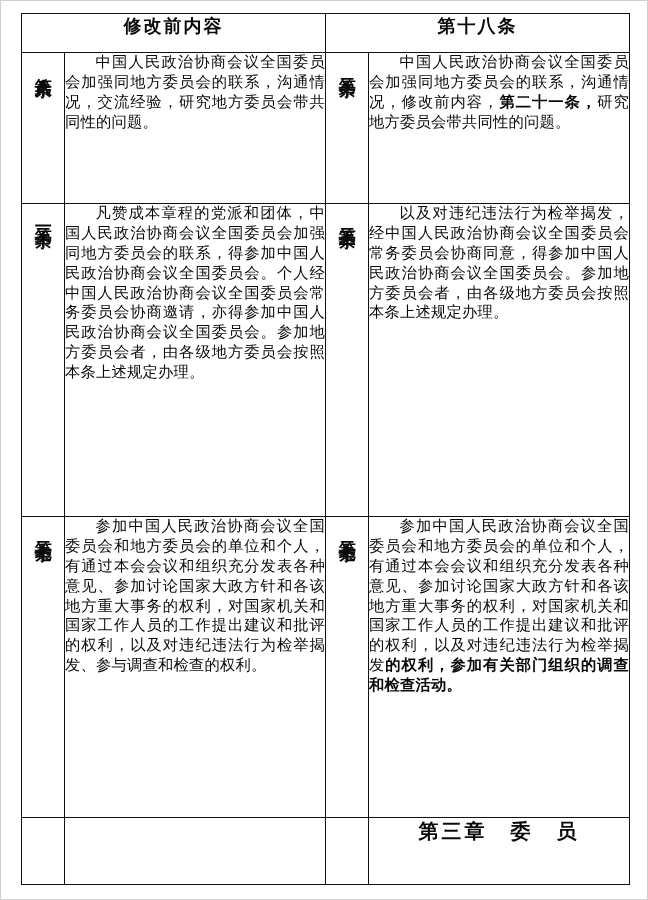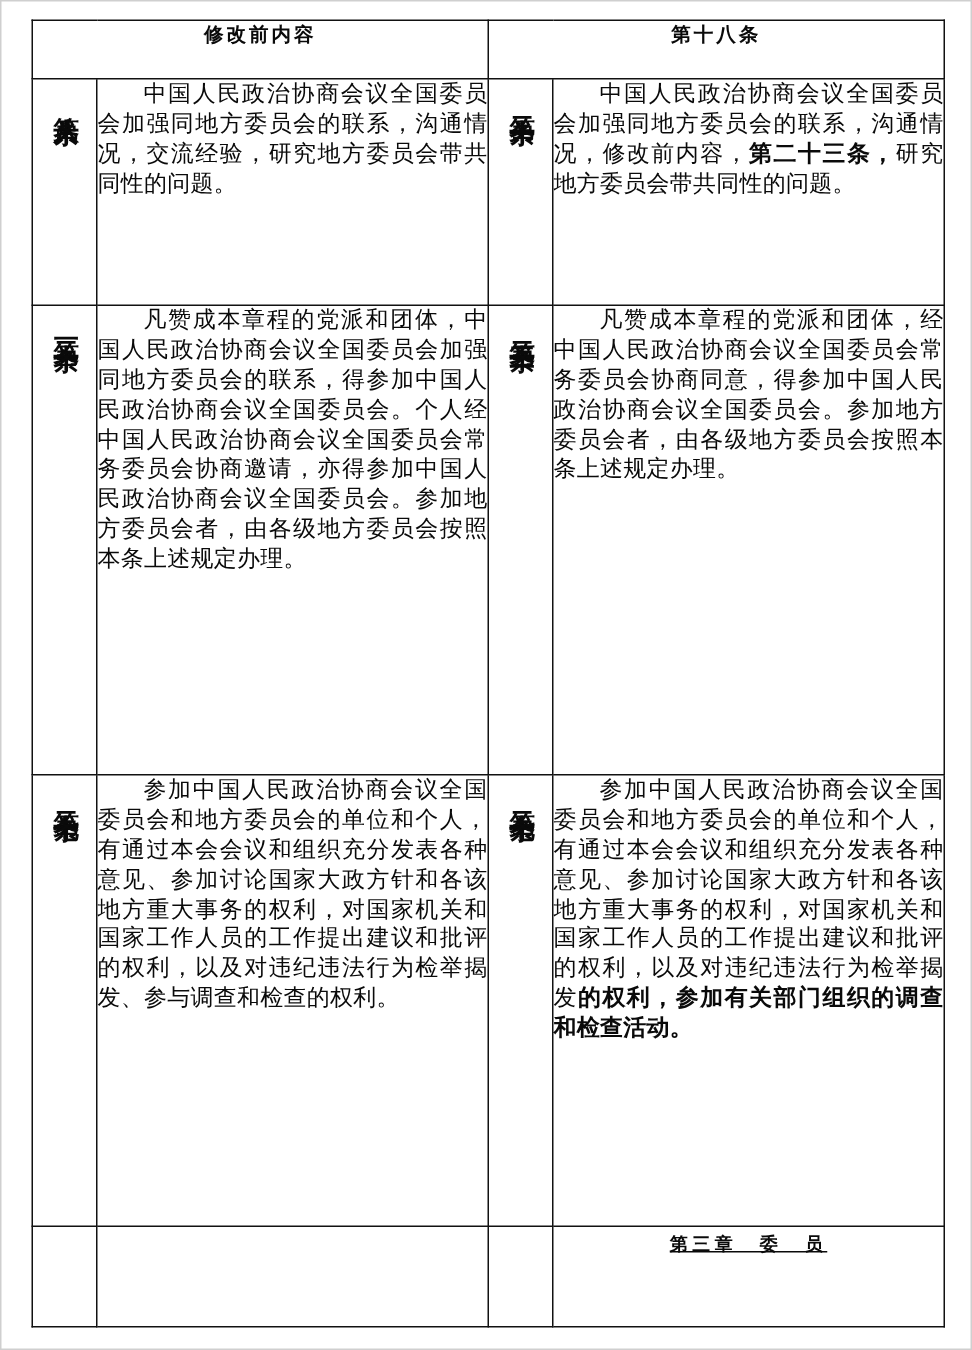--- a/index.html
+++ b/index.html
@@ -42,21 +42,21 @@
 
   
   col.art  { width: 43px; }
   col.body { width: 261px; }
 
   
   .hdr {
     height: 38px;
     text-align: center;
     vertical-align: middle;
-    font-size: 13px;
+    font-size: 18px;
     font-weight: bold;
     letter-spacing: 2px;
     font-family: Liberation Mono, monospace;
   }
 
   
   .artcell {
     text-align: center;
     vertical-align: middle;
     padding: 2px 0;
@@ -90,24 +90,23 @@
     font-weight: bold;
   }
 
   
   .chapcell {
     text-align: center;
     vertical-align: middle;
     padding: 14px 0 16px 0;
   }
   .chaptitle {
-    font-size: 12px;
+    font-size: 20px;
     font-weight: bold;
     letter-spacing: 3px;
-    text-decoration: underline;
   }
   .emptycell { }
 
   
   tr.r1 td { height: 150px; }
   tr.r2 td { height: 312px; }
   tr.r3 td { height: 300px; }
   tr.r4 td { height: 66px; }
 </style>
 </head>
@@ -133,36 +132,36 @@
         <td class="artcell">
           <span class="artnum">第十八条</span>
         </td>
         <td class="bodycell">
           <p class="para"><span>中国人民政治协商会议全国委员会加强同地方委员会的联系，沟通情况，交流经验，研究地方委员会带共同性的问题。</span></p>
         </td>
         <td class="artcell">
           <span class="artnum">第二十条</span>
         </td>
         <td class="bodycell">
-          <p class="para"><span>中国人民政治协商会议全国委员会加强同地方委员会的联系，沟通情况，修改前内容，</span><b class="ins">第二十三条，</b><span>研究地方委员会带共同性的问题。</span></p>
+          <p class="para"><span>中国人民政治协商会议全国委员会加强同地方委员会的联系，沟通情况，修改前内容，</span><b class="ins">第二十一条，</b><span>研究地方委员会带共同性的问题。</span></p>
         </td>
       </tr>
 
       <tr class="r2">
         <td class="artcell">
           <span class="artnum">第二十一条</span>
         </td>
         <td class="bodycell">
           <p class="para"><span>凡赞成本章程的党派和团体，中国人民政治协商会议全国委员会加强同地方委员会的联系，得参加中国人民政治协商会议全国委员会。个人经中国人民政治协商会议全国委员会常务委员会协商邀请，亦得参加中国人民政治协商会议全国委员会。参加地方委员会者，由各级地方委员会按照本条上述规定办理。</span></p>
         </td>
         <td class="artcell">
           <span class="artnum">第二十三条</span>
         </td>
         <td class="bodycell">
-          <p class="para"><span>凡赞成本章程的党派和团体，经中国人民政治协商会议全国委员会常务委员会协商同意，得参加中国人民政治协商会议全国委员会。参加地方委员会者，由各级地方委员会按照本条上述规定办理。</span></p>
+          <p class="para"><span>以及对违纪违法行为检举揭发，经中国人民政治协商会议全国委员会常务委员会协商同意，得参加中国人民政治协商会议全国委员会。参加地方委员会者，由各级地方委员会按照本条上述规定办理。</span></p>
         </td>
       </tr>
 
       <tr class="r3">
         <td class="artcell">
           <span class="artnum">第二十七条</span>
         </td>
         <td class="bodycell">
           <p class="para"><span>参加中国人民政治协商会议全国委员会和地方委员会的单位和个人，有通过本会会议和组织充分发表各种意见、参加讨论国家大政方针和各该地方重大事务的权利，对国家机关和国家工作人员的工作提出建议和批评的权利，以及对违纪违法行为检举揭发、参与调查和检查的权利。</span></p>
         </td>

